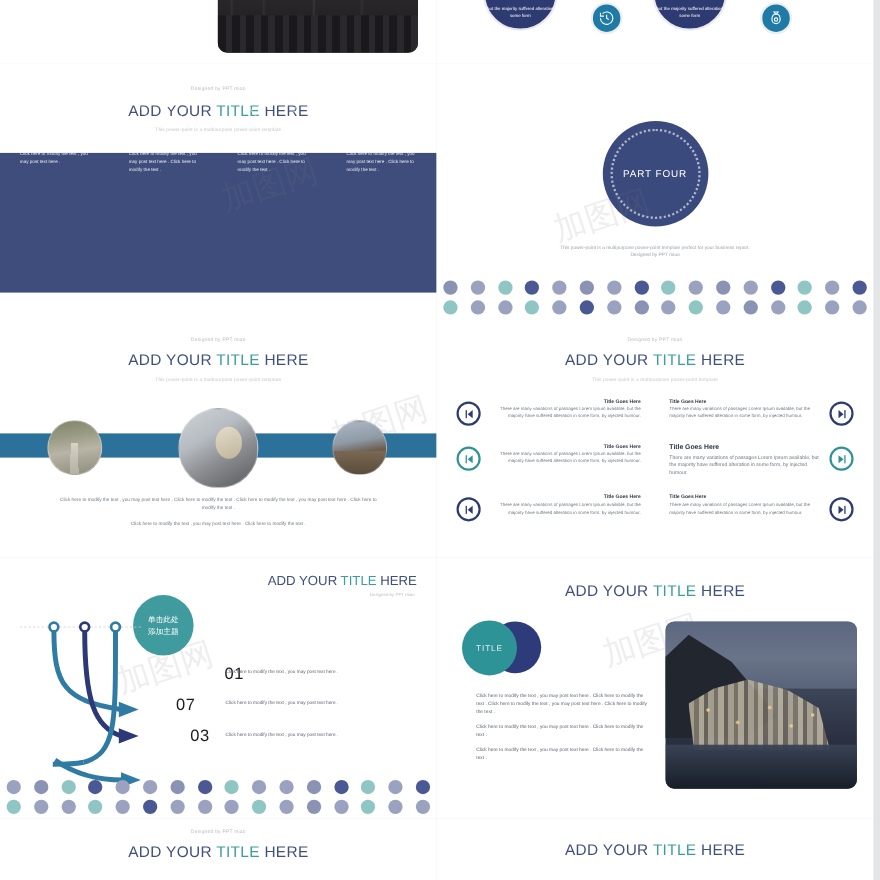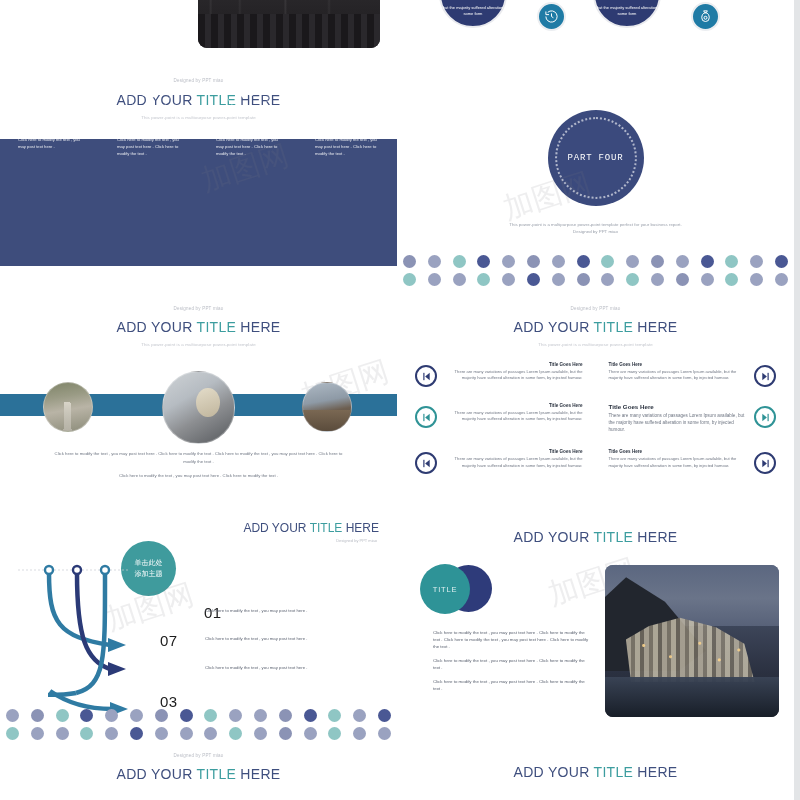--- a/index.html
+++ b/index.html
@@ -123,21 +123,21 @@
   .part-circle {
     position: absolute; left: 50%; top: 52px; transform: translateX(-50%);
     width: 96px; height: 96px; border-radius: 50%; background: #3b4a7d;
     display: flex; align-items: center; justify-content: center;
   }
   .part-circle::before {
     content: ""; position: absolute; inset: 7px; border-radius: 50%;
     border: 2.5px dotted rgba(255,255,255,.6);
   }
   .part-circle span {
-    color: #fff; font-size: 9px; letter-spacing: .8px; position: relative; font-family: Liberation Mono, monospace;
+    color: #fff; font-size: 9px; letter-spacing: .8px; position: relative;
   }
   .part-caption {
     position: absolute; left: 0; right: 0; top: 163px;
     text-align: center; font-size: 4.4px; color: #9aa0ab; line-height: 1.6;
   }
   .dots-block {
     position: absolute; left: 0; right: 0; bottom: 4px;
     display: flex; flex-direction: column; gap: 5px; padding: 0 6px;
   }
   .dots-row { display: flex; justify-content: space-between; }
@@ -548,21 +548,21 @@
       <path d="M50 4 C70 18 90 22 112 22" stroke="#2f7ba3" stroke-width="4.5" fill="none"></path>
       <polygon points="110,15 128,22 110,29" fill="#2f7ba3"></polygon>
     </svg>
 
     <div class="wm" style="left:105px; top:80px;">加图网</div>
 
     <div class="s7-num" style="left:160px; top:97px;margin-left:44px;">01</div>
     <div class="s7-card" style="left:205px; top:100px;">Click here to modify the text , you may post text here .</div>
     <div class="s7-num" style="left:160px; top:125px;">07</div>
     <div class="s7-card" style="left:205px; top:128px;">Click here to modify the text , you may post text here .</div>
-    <div class="s7-num" style="left:160px; top:154px;margin-top:32px;">03</div>
+    <div class="s7-num" style="left:173px; top:154px;">03</div>
     <div class="s7-card" style="left:205px; top:157px;">Click here to modify the text , you may post text here .</div>
 
     <div class="dots-block">
       <div class="dots-row" id="s7r1">
           <div class="dot" style="background: rgb(154, 162, 192);"></div>
           <div class="dot" style="background: rgb(139, 147, 181);"></div>
           <div class="dot" style="background: rgb(143, 198, 196);"></div>
           <div class="dot" style="background: rgb(74, 88, 148);"></div>
           <div class="dot" style="background: rgb(154, 162, 192);"></div>
           <div class="dot" style="background: rgb(154, 162, 192);"></div>

